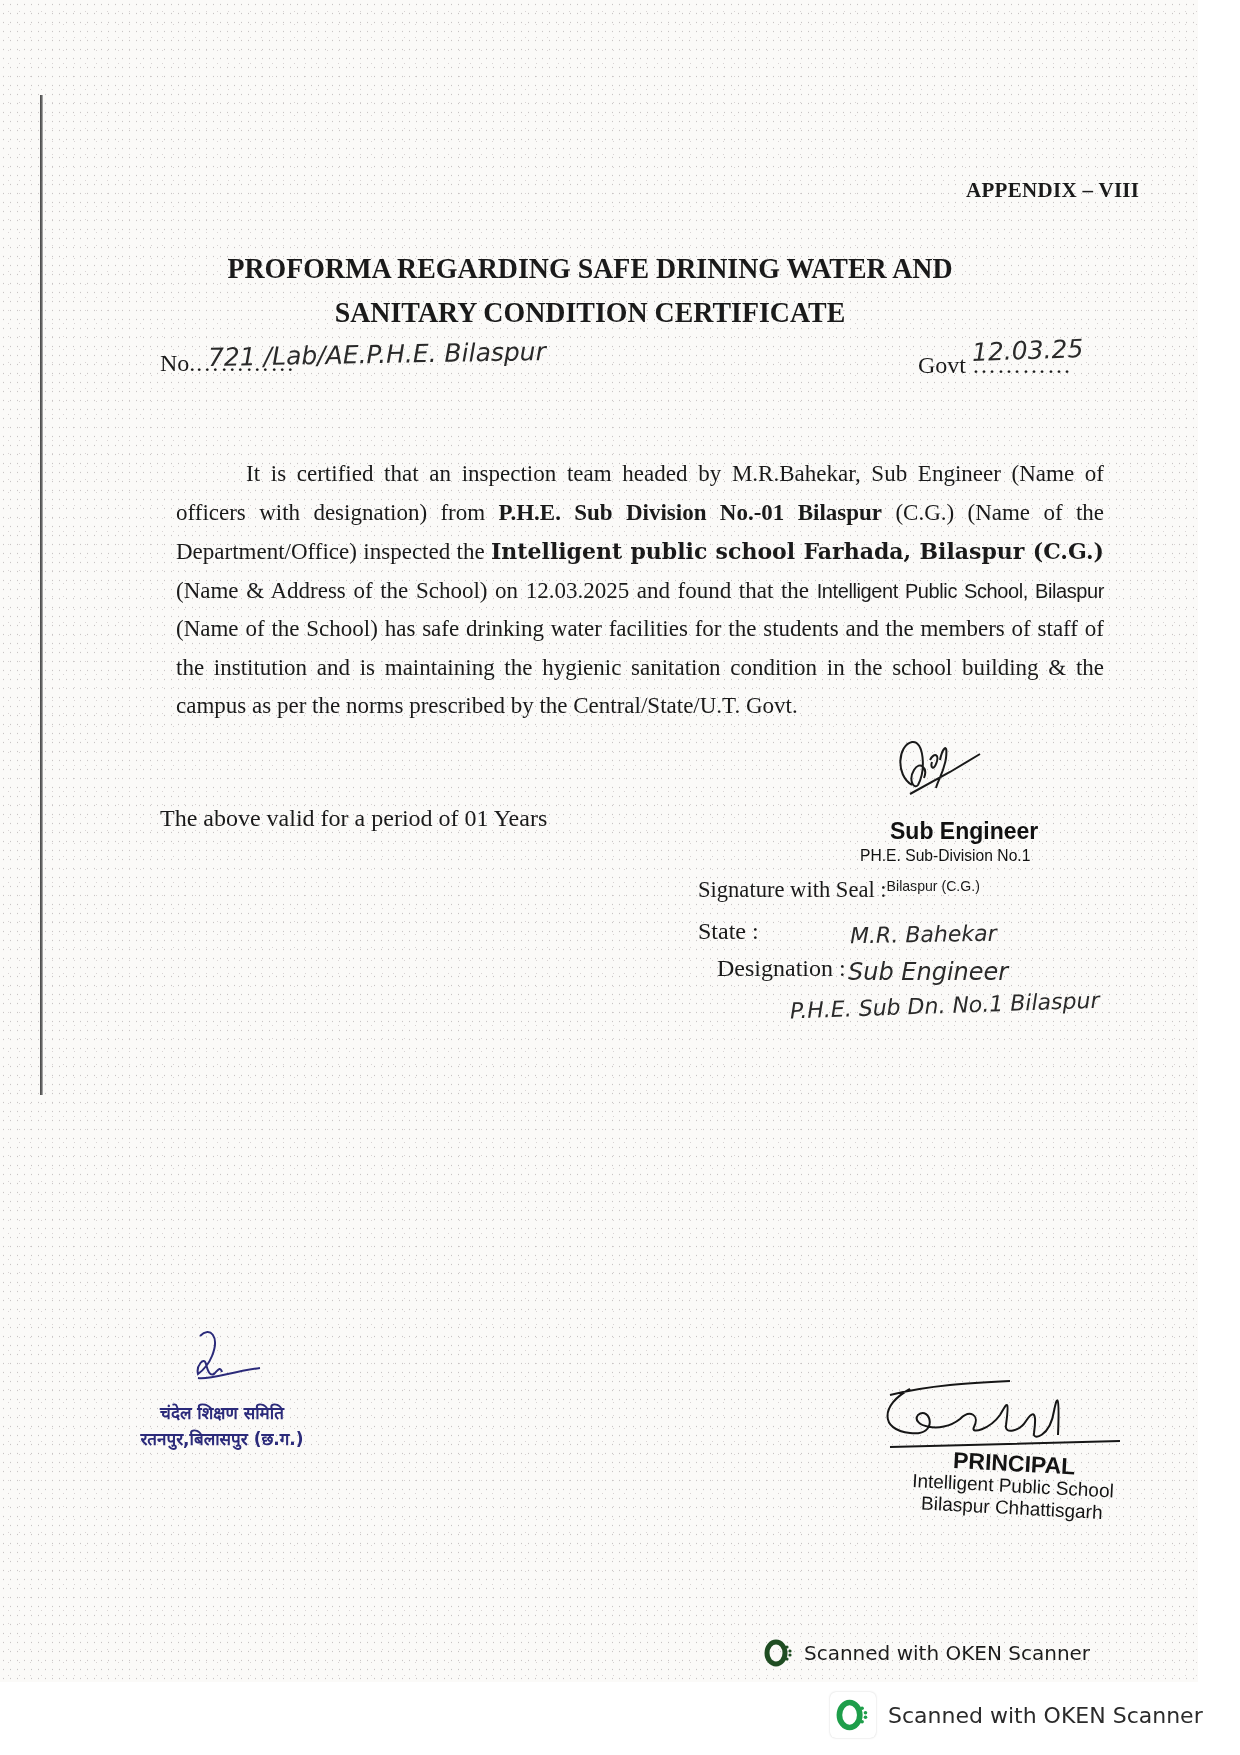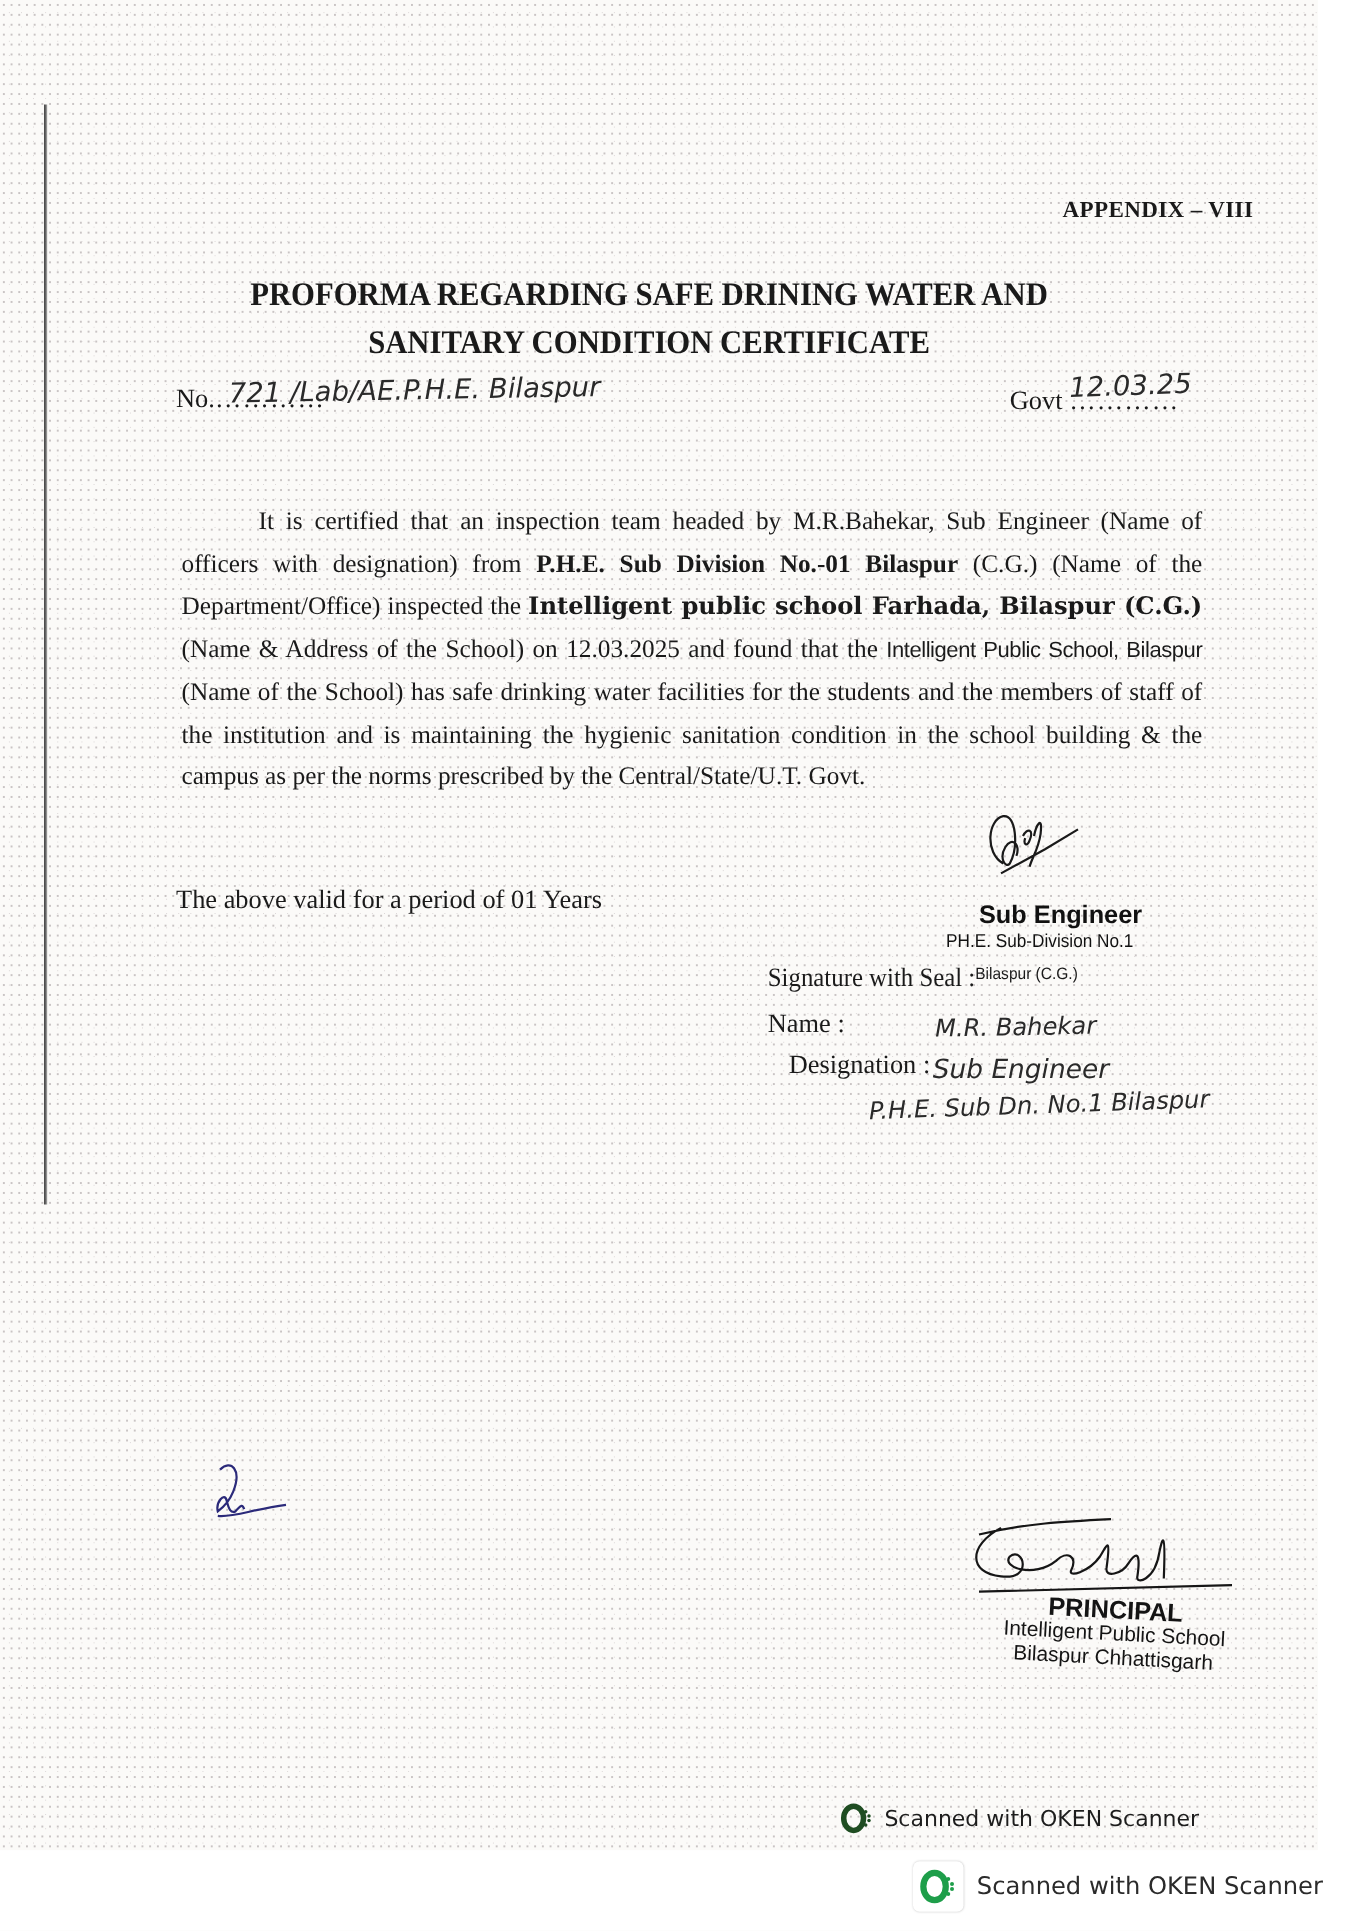--- a/index.html
+++ b/index.html
@@ -35,21 +35,21 @@
     .dots { letter-spacing: 1px; }
     .hand {
       font-family: "DejaVu Sans", sans-serif; font-style: italic;
       color: #2a2a2a; font-weight: normal;
     }
     .ref-value { position: absolute; left: 48px; top: -2px; font-size: 25px; transform: rotate(-1deg); }
     .date-label { position: absolute; left: 758px; top: 10px; }
     .date-value { position: absolute; left: 812px; top: -6px; font-size: 25px; transform: rotate(-2deg); }
 
     .body-text {
-      left: 165px; top: 455px; width: 928px; font-size: 23px; line-height: 38.5px;
+      left: 176px; top: 455px; width: 928px; font-size: 23px; line-height: 38.5px;
       text-align: justify; text-align-last: left;
     }
     .body-text .indent { display: inline-block; width: 70px; }
     .b { font-weight: bold; }
     .bs { font-family: "DejaVu Serif", serif; font-weight: bold; font-size: 22px; }
     .narrow { font-family: "Liberation Sans Narrow", "Liberation Sans", sans-serif; font-size: 20px; letter-spacing: -0.4px; }
 
     .validity { left: 160px; top: 805px; font-size: 24px; }
 
     .sig-se { left: 890px; top: 730px; width: 100px; height: 70px; }
@@ -124,30 +124,34 @@
     <path d="M22 55 C5 45 8 15 22 12 C34 10 36 40 28 55 C24 60 18 50 24 40 C30 30 38 38 34 48 M40 30 C44 22 50 24 46 34 C44 40 40 38 42 32 M50 30 C52 20 58 10 56 28 C54 42 48 50 46 58 M20 64 L60 42 L90 24" fill="none" stroke="#1a1a1a" stroke-width="2"></path>
   </svg>
 
   <div class="abs seal-se">
     <span class="t1">Sub Engineer</span>
     <span class="t2">PH.E. Sub-Division No.1</span>
   </div>
 
   <div class="abs sig-line"><span>Signature with Seal :</span><span class="seal-place">Bilaspur (C.G.)</span></div>
 
-  <div class="abs name-line">Name :</div>
+  <div class="abs name-line">State :</div>
   <div class="abs name-val hand">M.R. Bahekar</div>
 
   <div class="abs desg-line">Designation :</div>
   <div class="abs desg-val hand">Sub Engineer</div>
   <div class="abs desg-val2 hand">P.H.E. Sub Dn. No.1 Bilaspur</div>
 
   <svg class="abs sig-society" viewBox="0 0 90 70">
     <path d="M20 10 C30 0 40 10 32 30 C28 40 22 45 18 48 C16 40 24 30 26 38 C28 46 30 50 34 48 C38 44 40 40 42 46 M18 52 C30 54 50 46 80 42" fill="none" stroke="#2b2a7a" stroke-width="2"></path>
   </svg>
+  <div class="abs society-stamp">
+    <div>चंदेल शिक्षण समिति</div>
+    <div>रतनपुर,बिलासपुर (छ.ग.)</div>
+  </div>
 
   <svg class="abs sig-principal" viewBox="0 0 250 80">
     <path d="M20 20 C60 10 100 8 140 6 M40 14 C10 30 10 55 40 58 C70 62 60 30 48 40 C40 50 70 60 90 44 C100 34 110 40 104 52 C100 60 120 54 130 40 C136 30 140 20 136 50 C134 60 150 56 156 46 C160 40 168 30 164 58 C162 66 180 62 184 36 C186 26 190 10 188 60 M20 72 L250 66" fill="none" stroke="#161616" stroke-width="2"></path>
   </svg>
   <div class="abs principal-stamp">
     <div class="p1">PRINCIPAL</div>
     <div class="p2">Intelligent Public School</div>
     <div class="p2">Bilaspur Chhattisgarh</div>
   </div>
 

